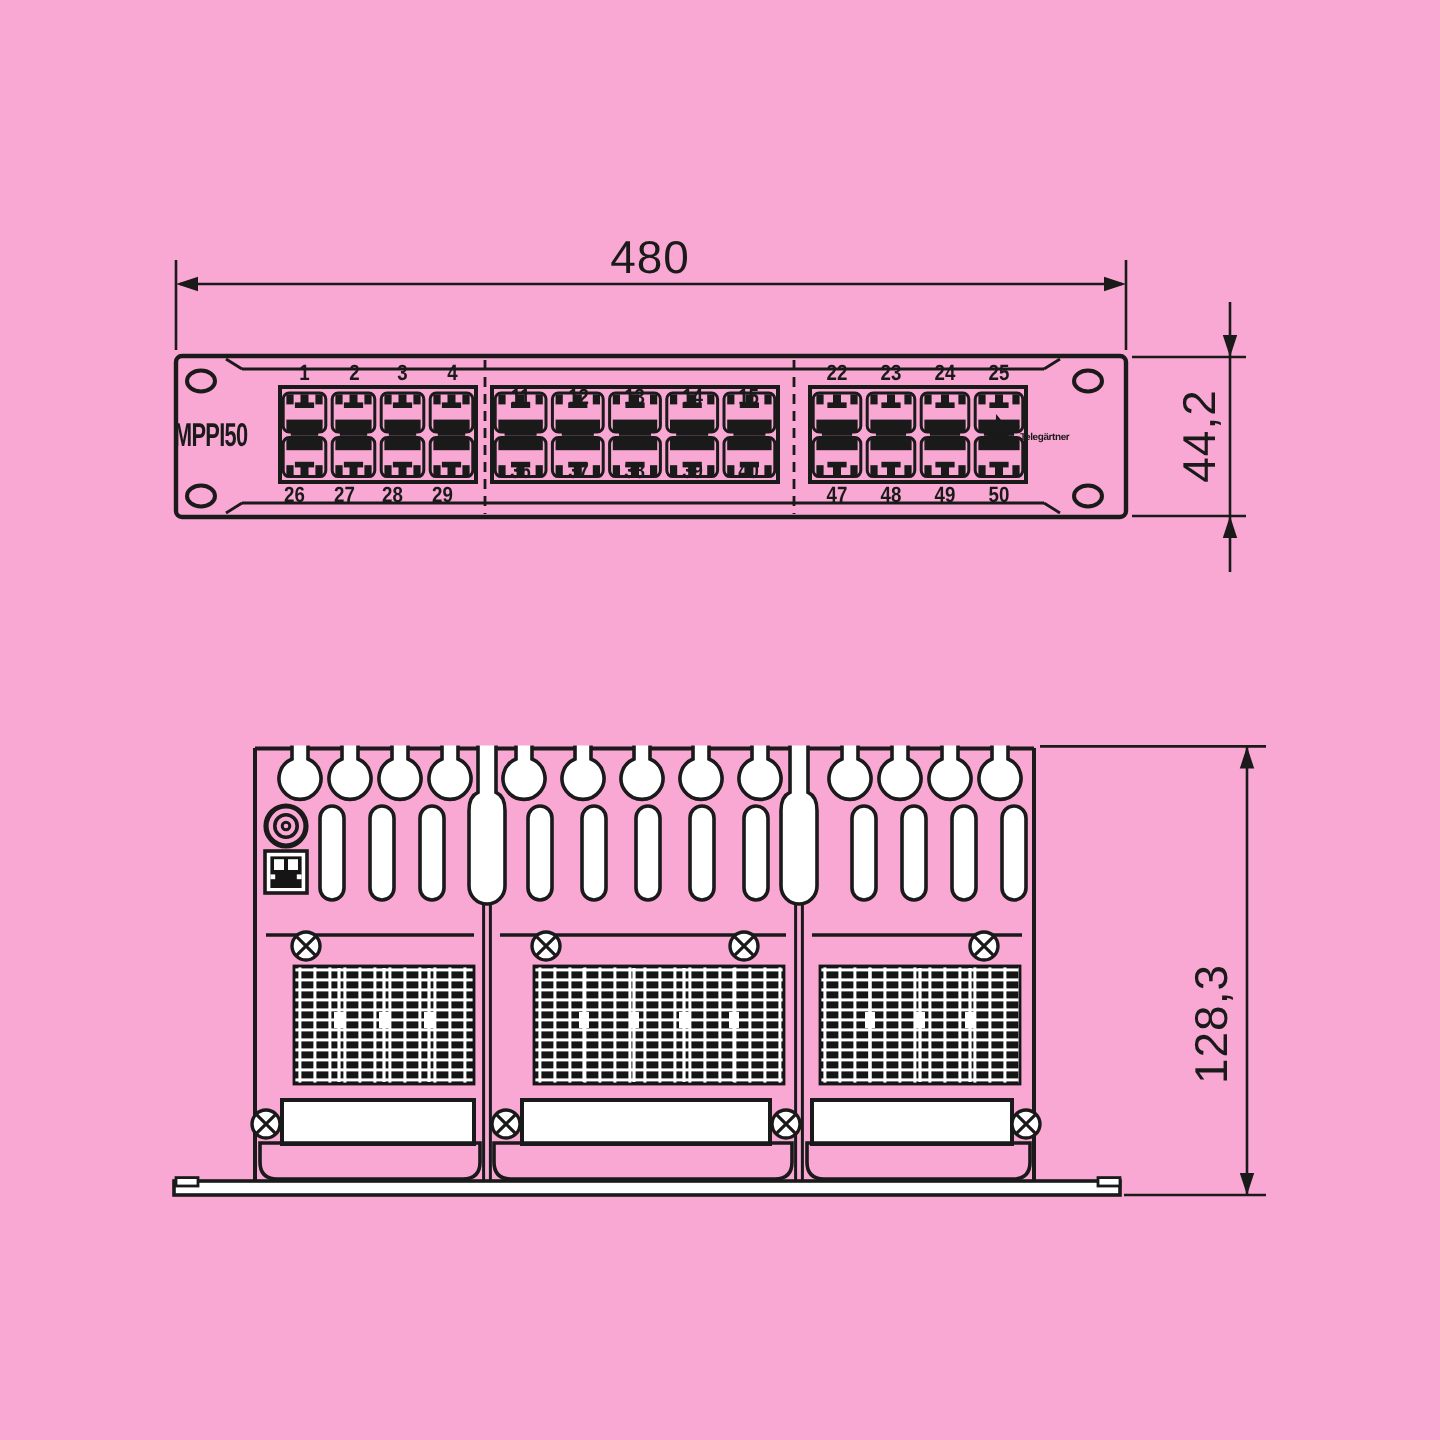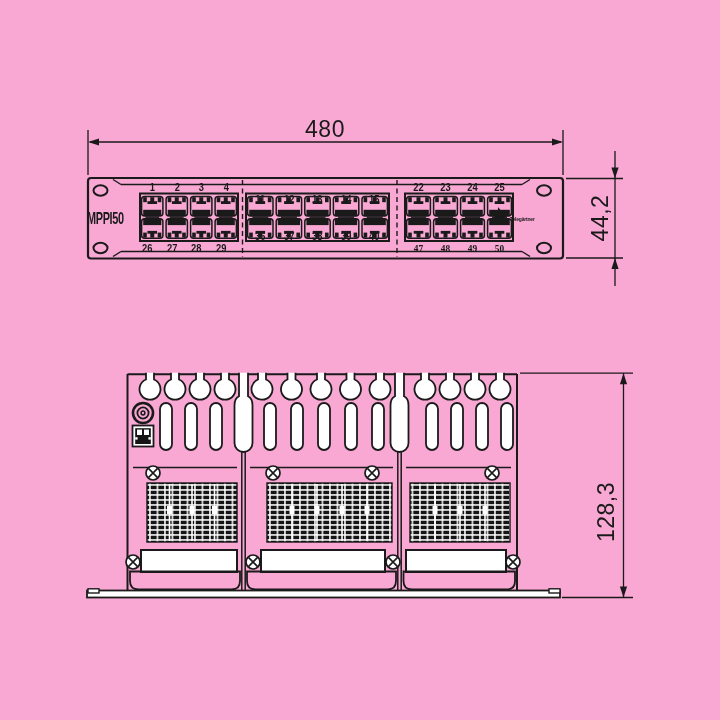--- a/index.html
+++ b/index.html
@@ -462,20 +462,20 @@
       <span>38</span>
       <span>39</span>
       <span>40</span>
     </div>
   <div class="numrow" id="nr-2-top" style="left:405px;top:180.5px;width:108px;">
       <span>22</span>
       <span>23</span>
       <span>24</span>
       <span>25</span>
     </div>
-  <div class="numrow" id="nr-2-bottom" style="left:405px;top:241.5px;width:108px;font-family:Liberation Serif, serif;">
+  <div class="numrow" id="nr-2-bottom" style="left:405px;top:241.5px;width:108px;">
       <span>47</span>
       <span>48</span>
       <span>49</span>
       <span>50</span>
     </div>
 
 </div>
 
 </body></html>

